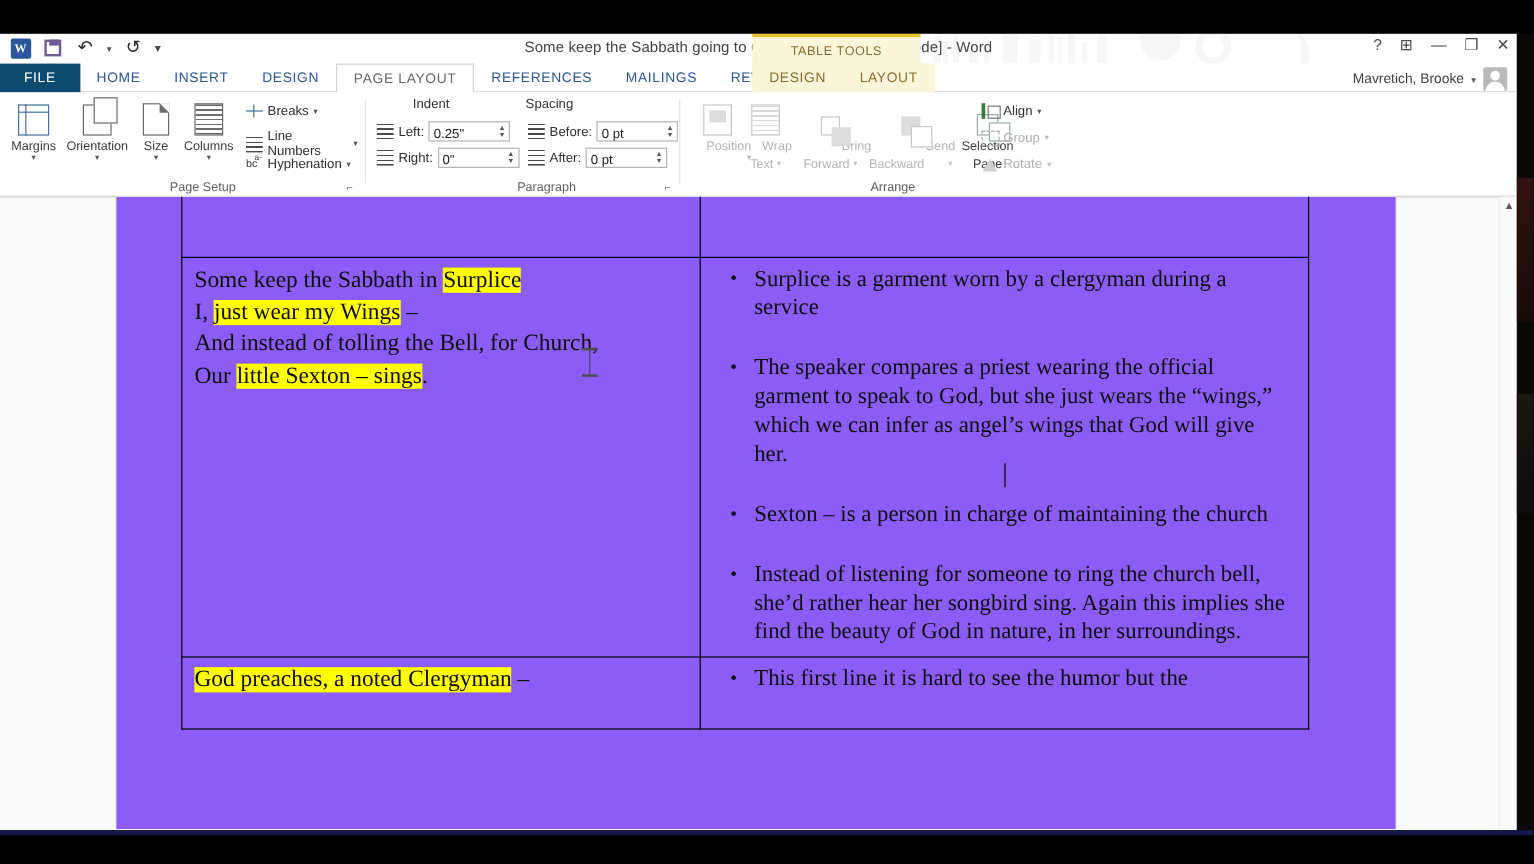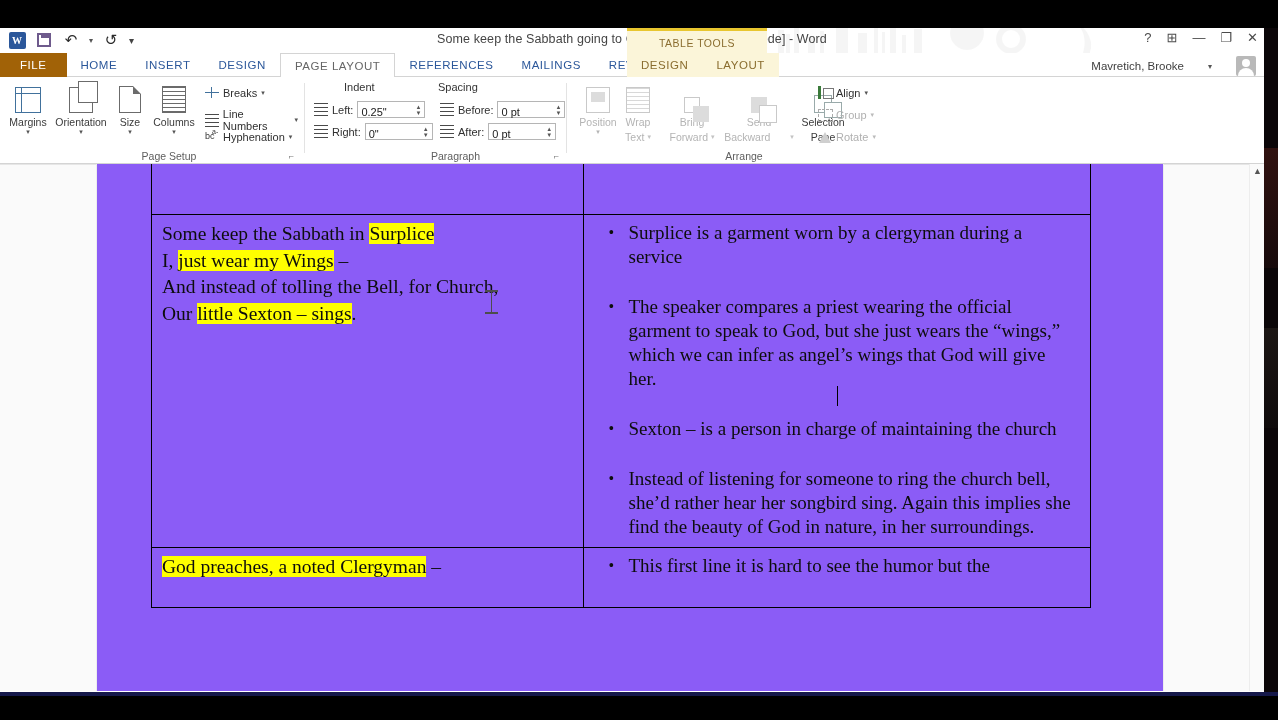--- a/index.html
+++ b/index.html
@@ -45,43 +45,43 @@
                     background:#fbf5d9; border-top:3px solid #e8c62f; text-align:center;}
   .tabletools-wrap span{ font-size:10.5px; color:#8a6d2f; letter-spacing:.5px; line-height:24px;}
 
   .wincontrols { position:absolute; right:6px; top:2px; display:flex; align-items:center; gap:15px; font-size:13px; color:#4a4a4a;}
   .wincontrols div{cursor:default;}
 
   
   .tabstrip { position:relative; height:24px; background:#fff; border-bottom:1px solid #d4d4d4; }
   .tabs { position:absolute; left:0; top:0; display:flex; height:24px; align-items:stretch;}
   .tab { padding:0 14px; font-size:11.5px; color:#2b579a; letter-spacing:.55px; display:flex; align-items:center; }
-  .tab.file { background:#a16207; color:#fff; padding:0 20px; font-weight:normal;}
+  .tab.file { background:#0c4a6e; color:#fff; padding:0 20px; font-weight:normal;}
   .tab.active { background:#fff; color:#666; border:1px solid #d4d4d4; border-bottom:1px solid #fff; position:relative; top:0; height:25px;}
   .tab.tt { color:#8a6d2f; background:#fbf5d9;}
   .ttgroup{ position:absolute; left:627px; top:0; display:flex; height:24px; background:#fbf5d9;}
-  .acct { position:absolute; right:8px; top:3px; display:flex; align-items:center; gap:24px;}
+  .acct { position:absolute; right:8px; top:3px; display:flex; align-items:center; gap:6px;}
   .acct .name{font-size:11.5px;color:#3f3f3f;}
   .acct .chev{font-size:8px;color:#555;}
   .acct .avatar{width:20px;height:20px;background:#b9b9b9;border-radius:2px;position:relative;overflow:hidden;}
   .acct .avatar:before{content:"";position:absolute;left:6px;top:3px;width:8px;height:8px;border-radius:50%;background:#fff;}
   .acct .avatar:after{content:"";position:absolute;left:2px;top:12px;width:16px;height:10px;border-radius:8px 8px 0 0;background:#fff;}
 
   
   .ribbon { position:relative; height:87px; background:#fff; border-bottom:1px solid #d4d4d4; }
   .rgroup { position:absolute; top:0; height:86px; }
   .rgroup .glabel { position:absolute; bottom:1px; left:0; right:0; text-align:center; font-size:10.5px; color:#5e5e5e;padding-left:40px; }
   .rsep { position:absolute; top:6px; width:1px; height:70px; background:#e3e3e3; }
   .dlglaunch{position:absolute;bottom:2px;font-size:9px;color:#777;}
 
   .bigbtn { position:absolute; top:4px; width:56px; text-align:center; cursor:default; }
   .bigbtn .bi { height:32px; display:flex; align-items:flex-end; justify-content:center; }
   .bigbtn .bl { font-size:10.5px; color:#3b3b3b; line-height:12px; margin-top:3px; }
   .bigbtn .bc { font-size:7px; color:#555; line-height:8px;}
-  .bigbtn.dis .bl, .bigbtn.dis .bc { color:#b4b4b4; }
+  .bigbtn.dis .bl, .bigbtn.dis .bc { color:#b4b4b4;text-align:right; }
 
   .smallbtn { position:absolute; display:flex; align-items:center; gap:4px; font-size:11px; color:#2f2f2f; cursor:default;}
   .smallbtn.dis { color:#b0b0b0; }
   .smallbtn .sc{font-size:7px;color:#555;}
   .smallbtn.dis .sc{color:#bbb;}
 
   .fieldrow { position:absolute; display:flex; align-items:center; gap:4px; }
   .fieldrow .flabel{font-size:11px;color:#2f2f2f;}
   .spin { width:68px; height:17px; border:1px solid #b5b5b5; background:#fff; position:relative; }
   .spin input { width:52px; height:15px; border:0; outline:0; font-size:11px; color:#1a1a1a; padding-left:3px; background:transparent;

